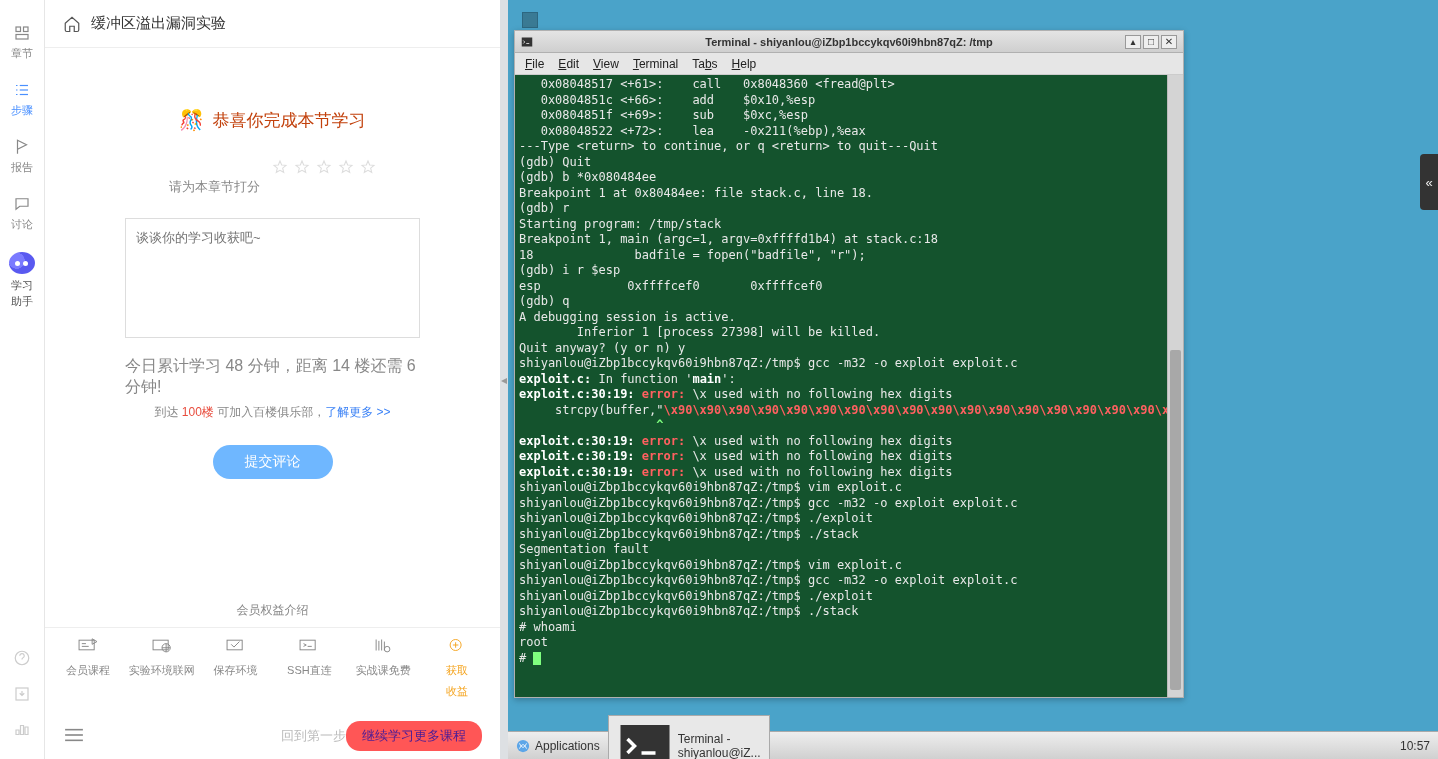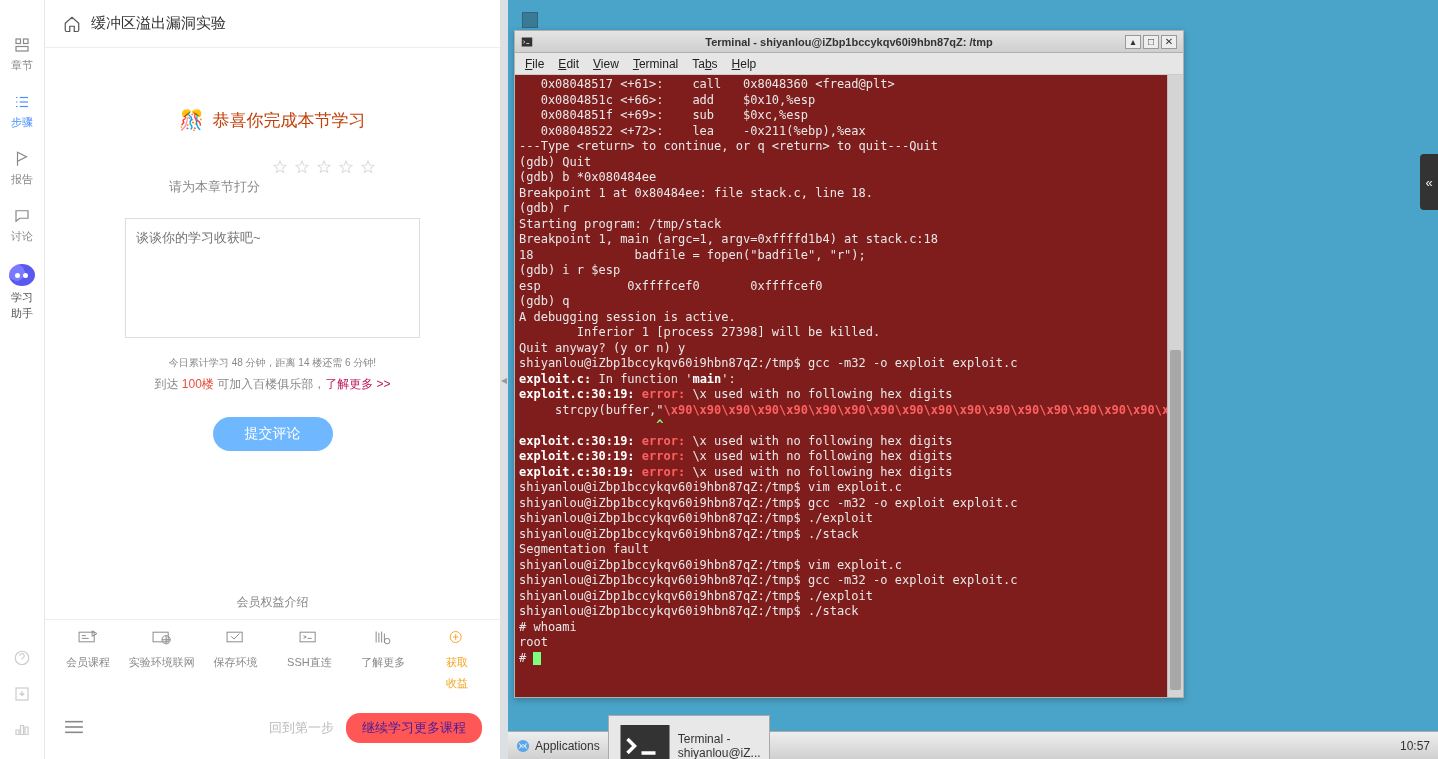--- a/index.html
+++ b/index.html
@@ -15,21 +15,21 @@
 }
 
 
 .leftbar {
   width: 45px;
   background: #fff;
   border-right: 1px solid #e6e6e6;
   display: flex;
   flex-direction: column;
   align-items: center;
-  padding-top: 36px;
+  padding-top: 24px;
   gap: 20px;
 }
 .leftbar .item {
   display: flex;
   flex-direction: column;
   align-items: center;
   gap: 4px;
   cursor: pointer;
   font-size: 11px;
   color: #888;
@@ -76,24 +76,24 @@
   margin-top: 22px;
   width: 100%;
   height: 120px;
   padding: 10px;
   border: 1px solid #ddd;
   resize: none;
   font-size: 13px;
   color: #888;
   font-family: inherit;
 }
-.stats { margin-top: 18px; color: #888; font-size: 10px; }
+.stats { margin-top: 18px; color: #888; font-size: 16px; }
 .more { margin-top: 6px; font-size: 12px; color: #888; }
 .more .n { color: #e84c3d; margin-top: 25px; }
-.more .link { color: #be185d; }
+.more .link { color: #3b82f6; }
 .submit {
   margin-top: 24px;
   padding: 8px 32px;
   border: none;
   border-radius: 18px;
   background: #6fb7ff;
   color: #fff;
   font-size: 14px;
   cursor: pointer;
 }
@@ -117,22 +117,21 @@
   font-size: 11px;
   color: #888;
   cursor: pointer;
   width: 70px;
 }
 .toolbar .tool.orange { color: #f5a623; }
 .toolbar .tool svg { width: 22px; height: 18px; stroke: currentColor; fill: none; stroke-width: 1.4; }
 .footerbar {
   display: flex;
   align-items: center;
-  padding: 8px 18px 16px;
-  gap: 12px;
+  padding: 8px 18px 8px;
 }
 .footerbar .list svg { width: 22px; height: 16px; stroke: #888; fill: none; stroke-width: 1.8; }
 .footerbar .prev { margin-left: auto; color: #bbb; font-size: 13px; }
 .footerbar .next {
   background: #ff5656;
   color: #4c1d95;
   border: none;
   padding: 6px 16px;
   border-radius: 14px;
   font-size: 13px;
@@ -201,21 +200,21 @@
   font-size: 12px;
   color: #222;
   background: #e6e6e6;
   border-bottom: 1px solid #ccc;
 }
 .menubar span { cursor: pointer; }
 .menubar span u { text-decoration: underline; }
 .termwrap { flex: 1; display: flex; }
 .terminal {
   flex: 1;
-  background: #7f1d1d;
+  background: #14532d;
   color: #e8e8e8;
   font-family: "DejaVu Sans Mono", Menlo, Consolas, monospace;
   font-size: 12px;
   line-height: 15.5px;
   padding: 2px 4px;
   white-space: pre;
   overflow: hidden;
 }
 .terminal .b { font-weight: bold; color: #fff; }
 .terminal .br { font-weight: bold; color: #ff6060; }
@@ -396,21 +395,21 @@
           <rect x="3" y="5" width="22" height="14"></rect>
           <path d="M8 10l4 2-4 2M14 14h6"></path>
         </svg>
         <span>SSH直连</span>
       </div>
     <div class="tool">
         <svg viewBox="0 0 32 24">
           <path d="M6 4v16M10 6v14M14 4v16M18 7v13"></path>
           <circle cx="22" cy="18" r="4"></circle>
         </svg>
-        <span>了解更多</span>
+        <span>实战课免费</span>
       </div>
     <div class="tool orange">
         <svg viewBox="0 0 32 24">
           <circle cx="14" cy="12" r="8"></circle>
           <path d="M14 8v8M10 12h8"></path>
         </svg>
         <span>获取</span>
         <span style="margin-top:-3px">收益</span>
       </div>
   </div>

